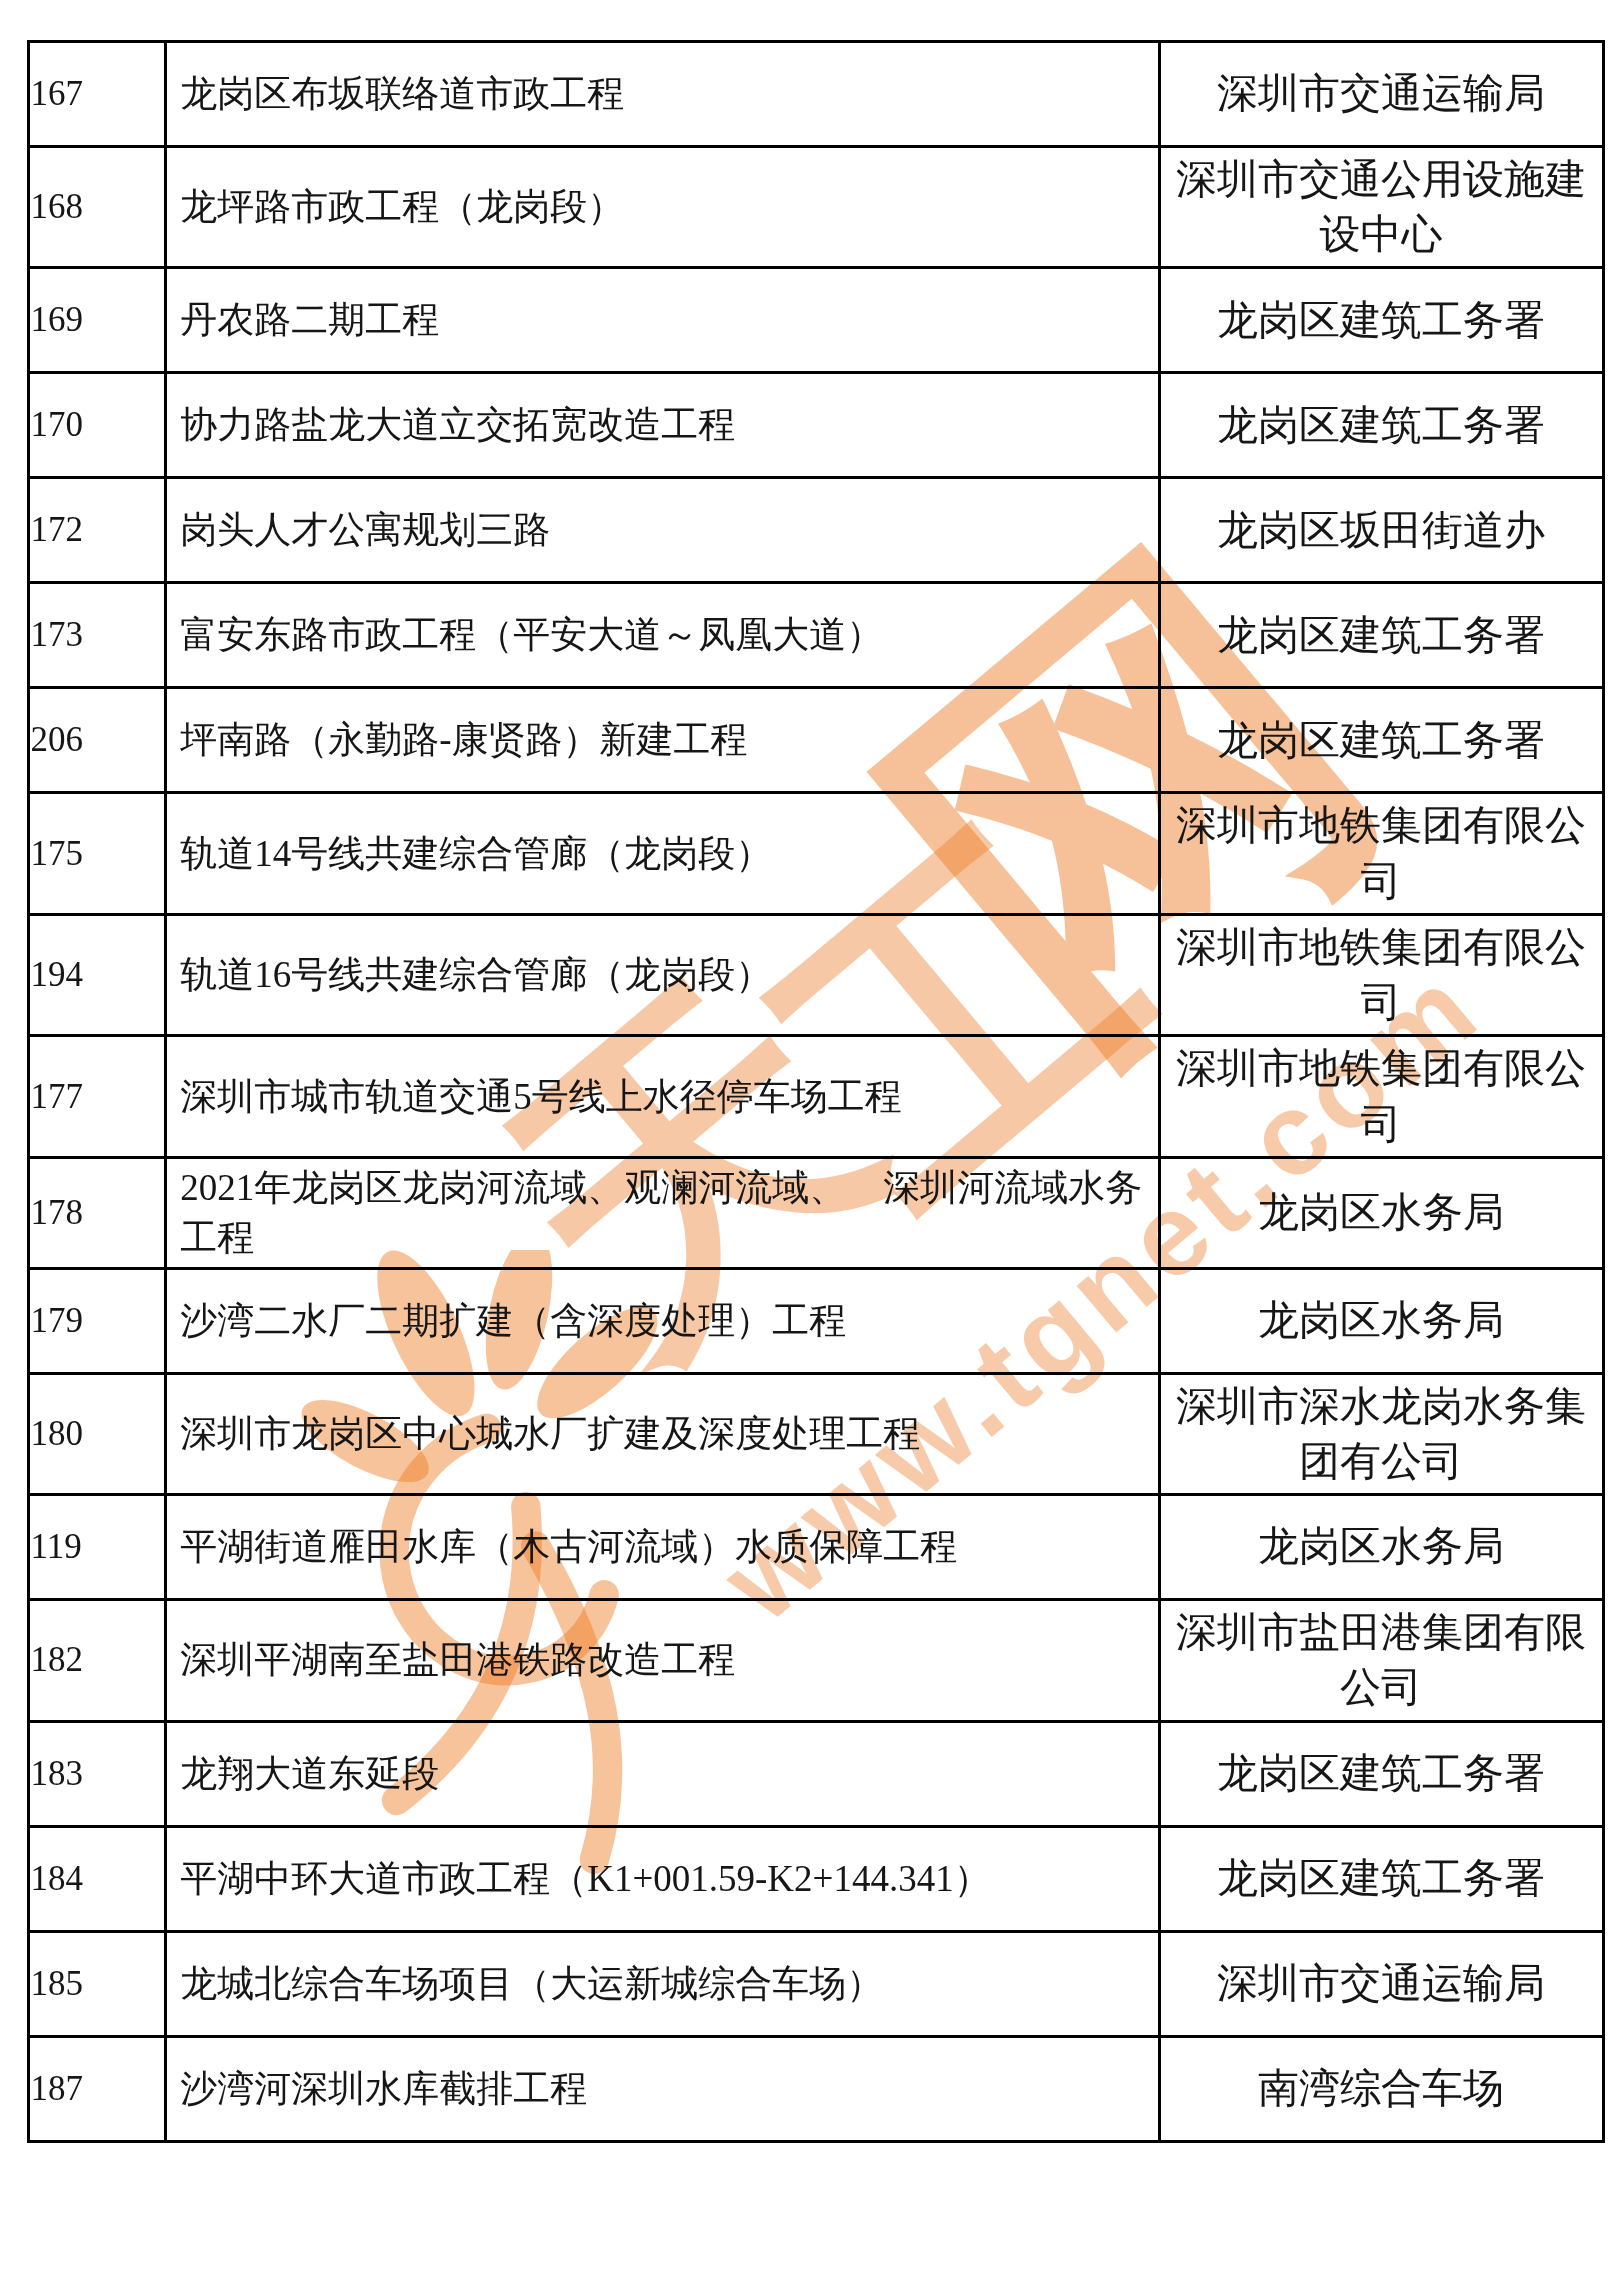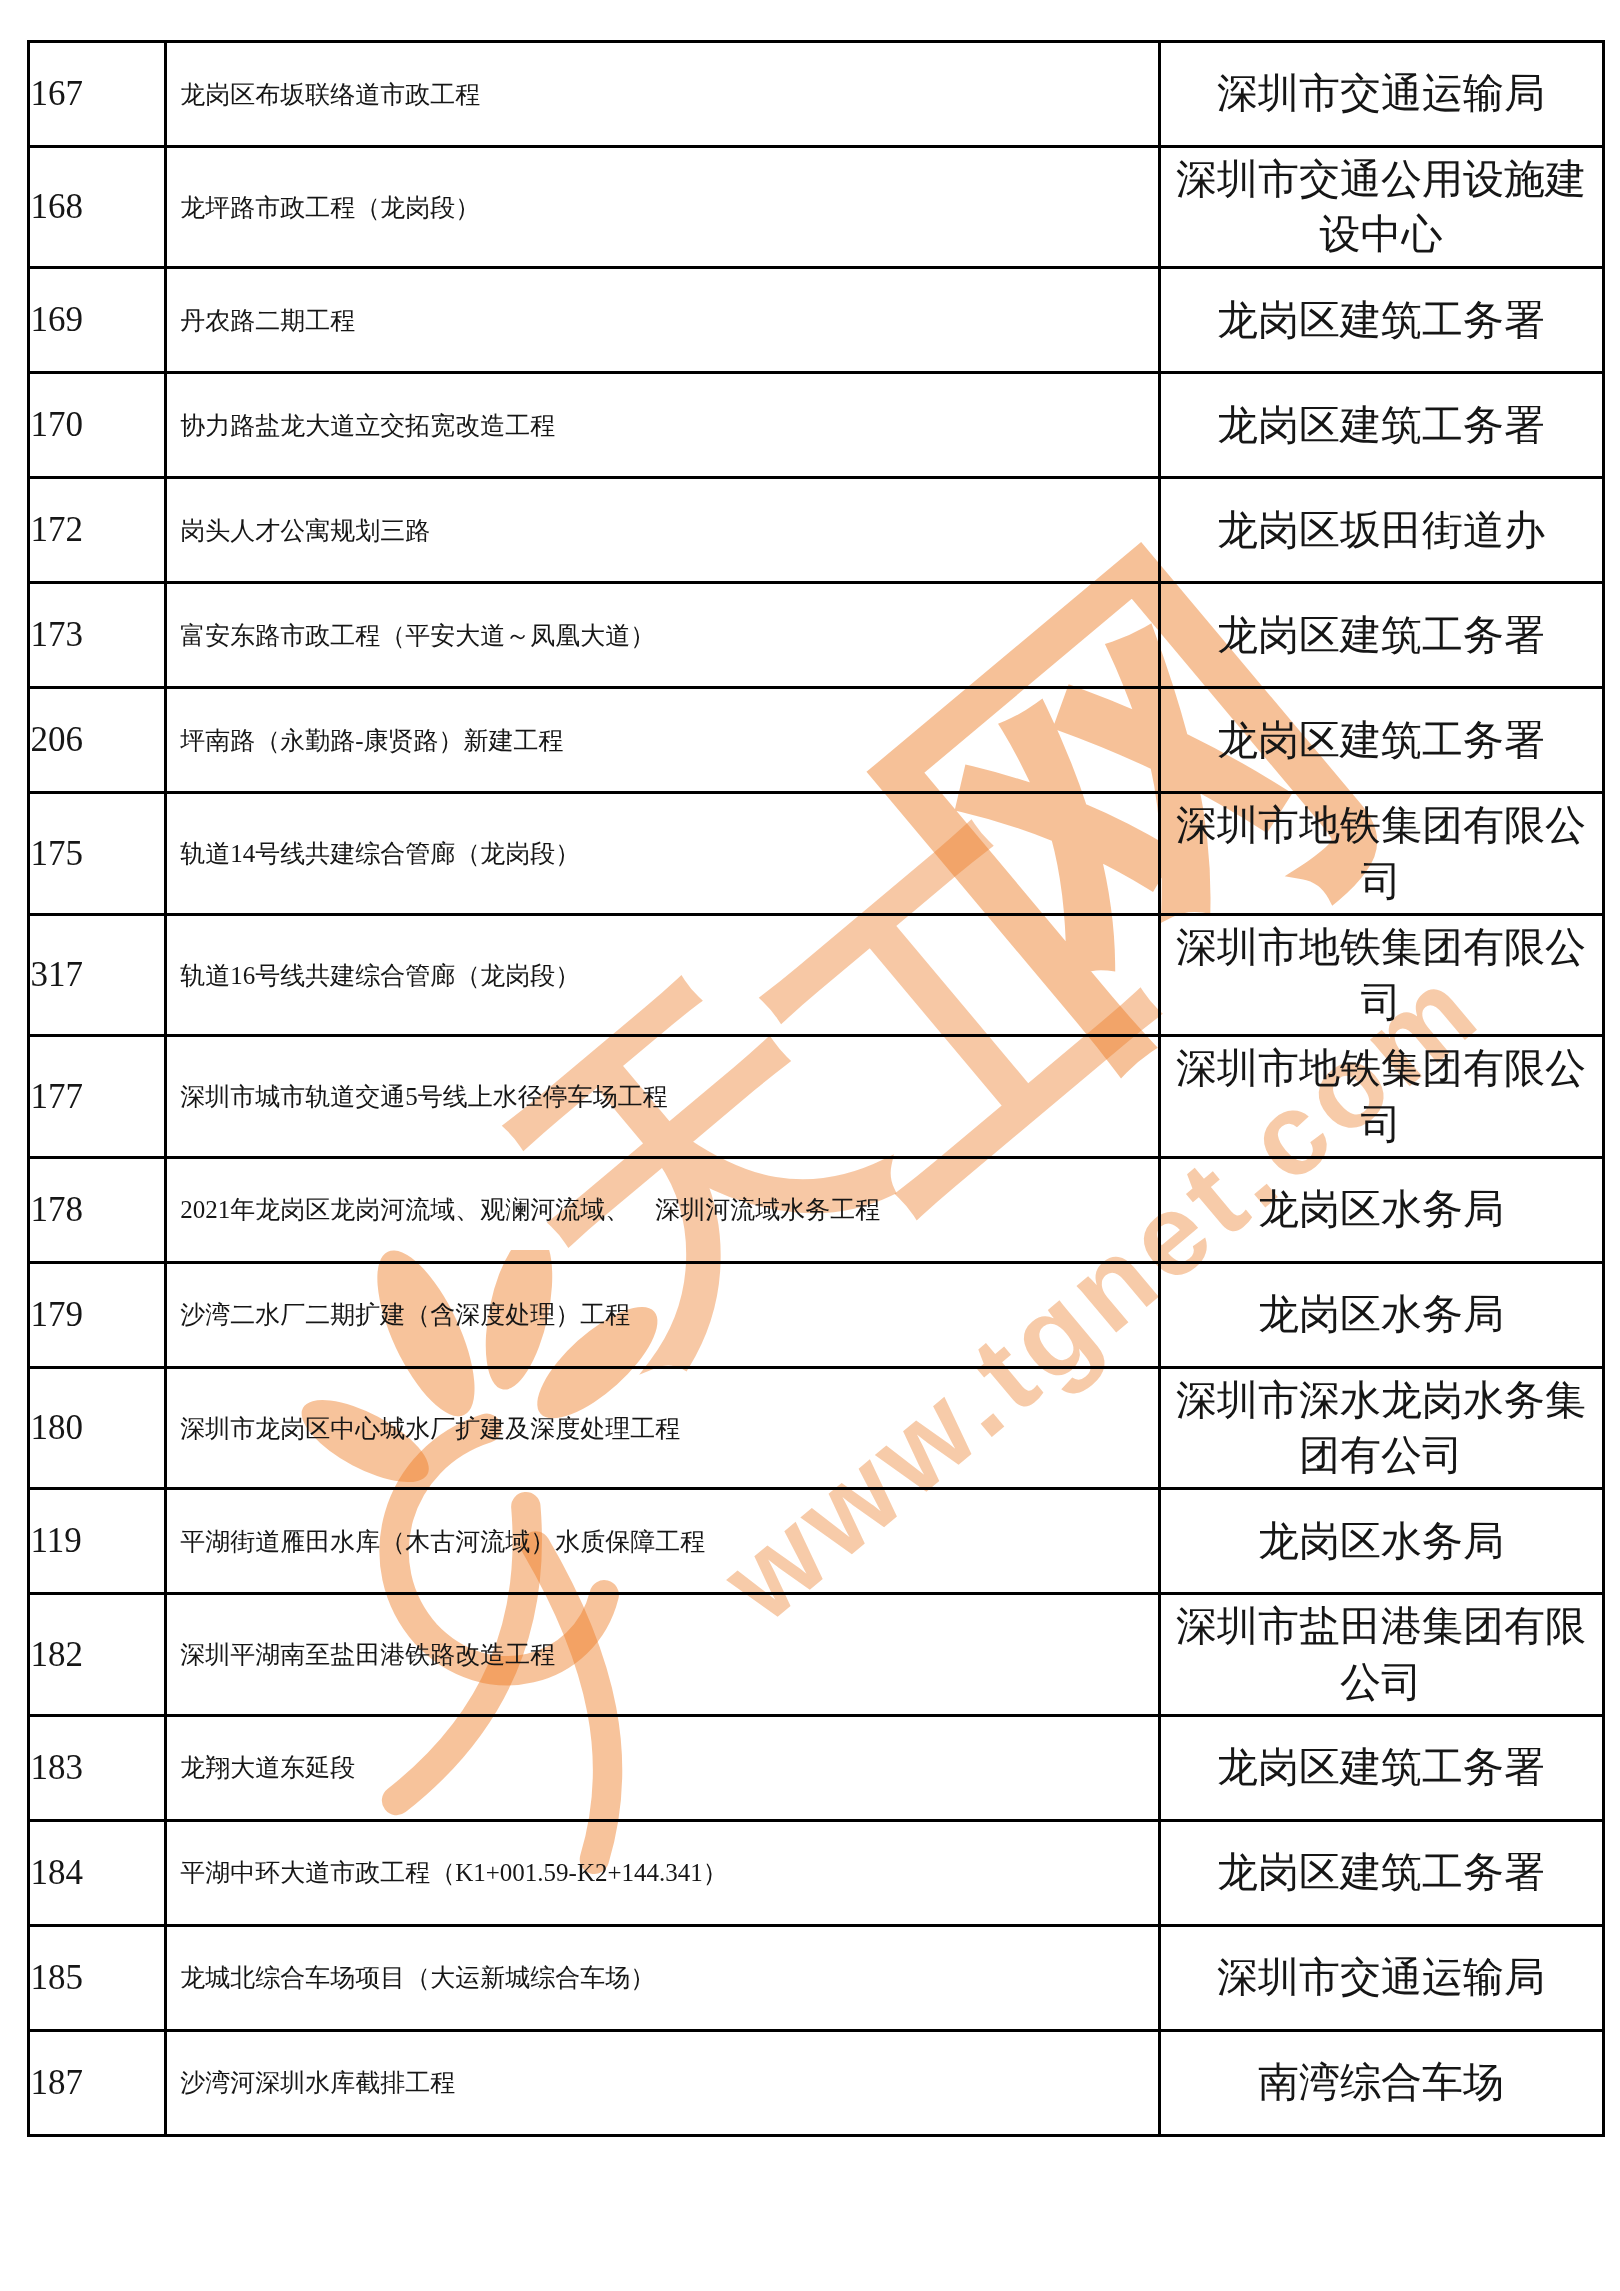--- a/index.html
+++ b/index.html
@@ -41,21 +41,21 @@
   }
   table.sheet tr { height: 105px; }
   table.sheet td {
     border: 3.9px solid #000000;
     vertical-align: middle;
     color: #161616;
     background: transparent;
     overflow: hidden;
   }
   td.cell-num  { text-align: left; font-size: 35px; }
-  td.cell-proj { text-align: left;   font-size: 25px; padding: 3.9px 9.8px 3.9px 13.7px; }
+  td.cell-proj { text-align: left;   font-size: 37px; padding: 3.9px 9.8px 3.9px 13.7px; }
   td.cell-org  { text-align: center; font-size: 41px; padding: 3.9px 5.9px; line-height: 1.35; }
 
   
   .attribution {
     position: absolute;
     z-index: 3;
     right: 7.8px;
     top: 2211px;
     font-size: 49px;
     font-weight: bold;
@@ -146,21 +146,21 @@
       <td class="cell-org">龙岗区建筑工务署</td>
     </tr>
 
     <tr>
       <td class="cell-num">175</td>
       <td class="cell-proj">轨道14号线共建综合管廊（龙岗段）</td>
       <td class="cell-org">深圳市地铁集团有限公司</td>
     </tr>
 
     <tr>
-      <td class="cell-num">317</td>
+      <td class="cell-num">194</td>
       <td class="cell-proj">轨道16号线共建综合管廊（龙岗段）</td>
       <td class="cell-org">深圳市地铁集团有限公司</td>
     </tr>
 
     <tr>
       <td class="cell-num">177</td>
       <td class="cell-proj">深圳市城市轨道交通5号线上水径停车场工程</td>
       <td class="cell-org">深圳市地铁集团有限公司</td>
     </tr>
 

